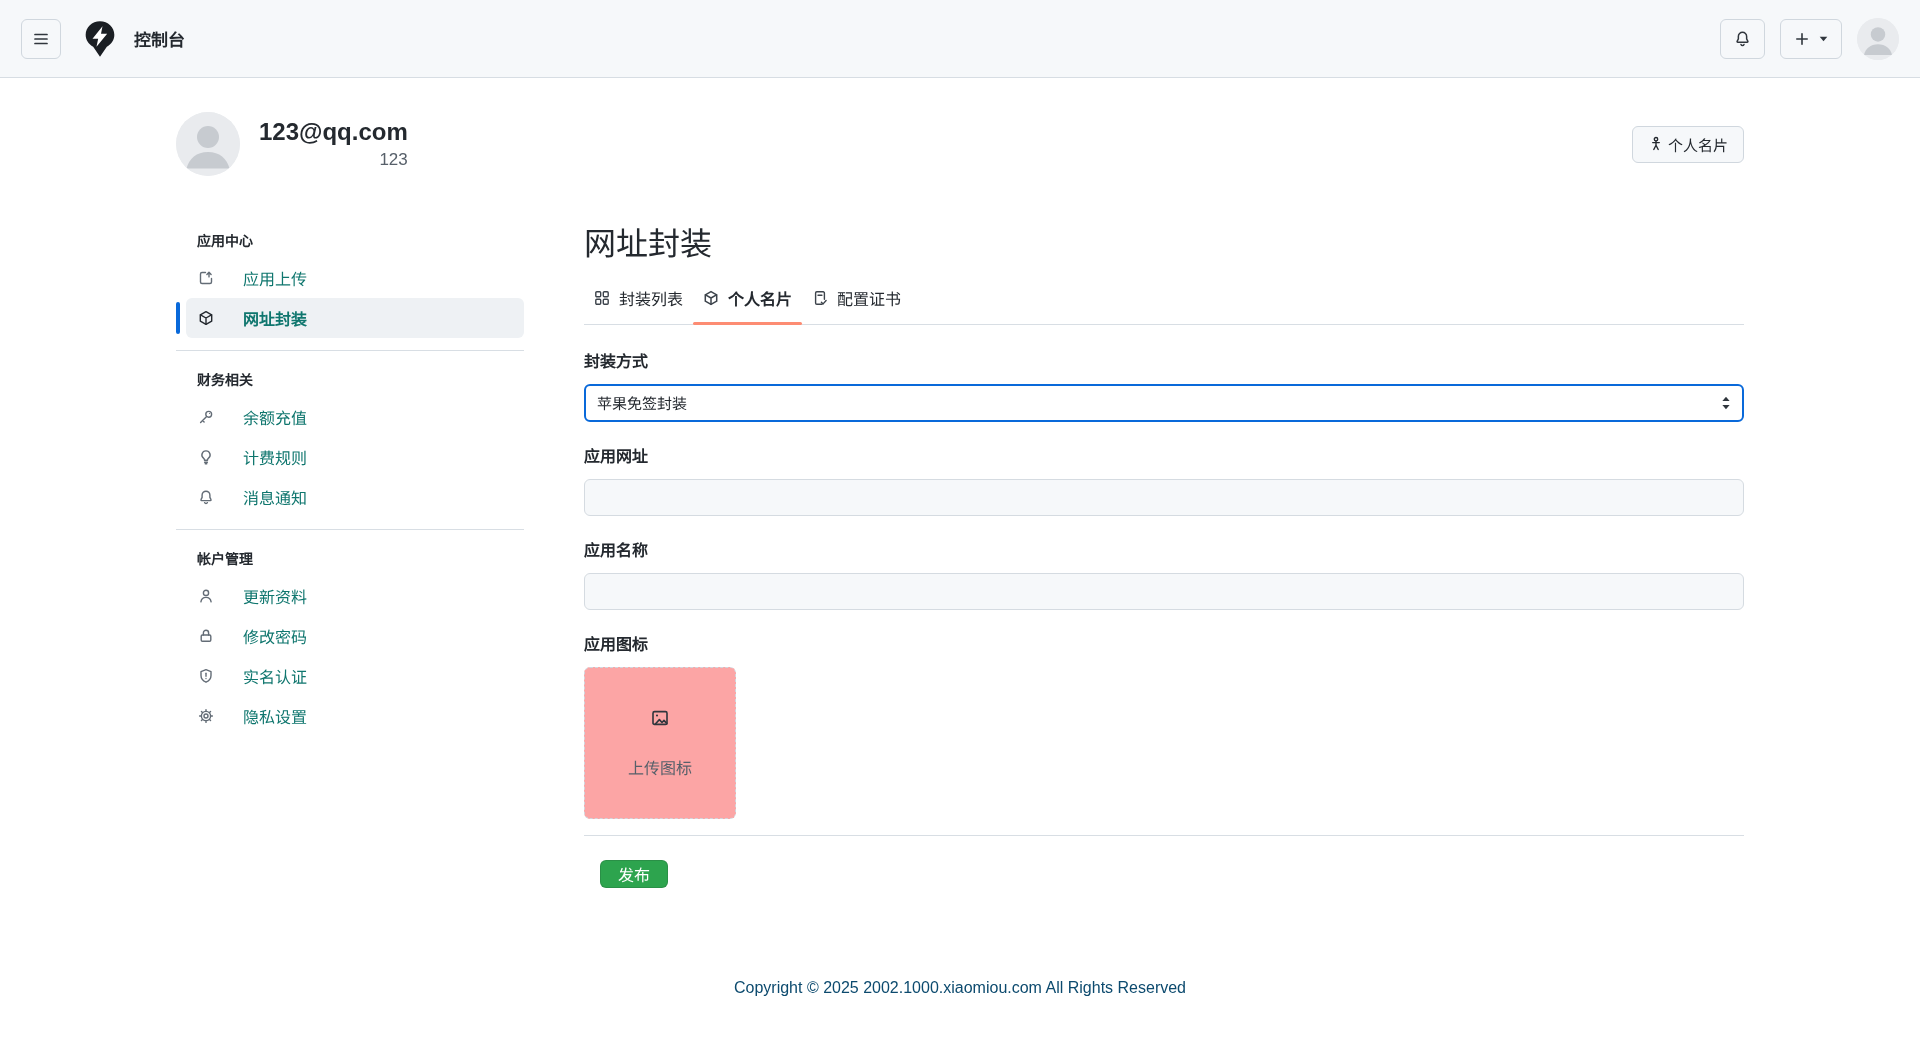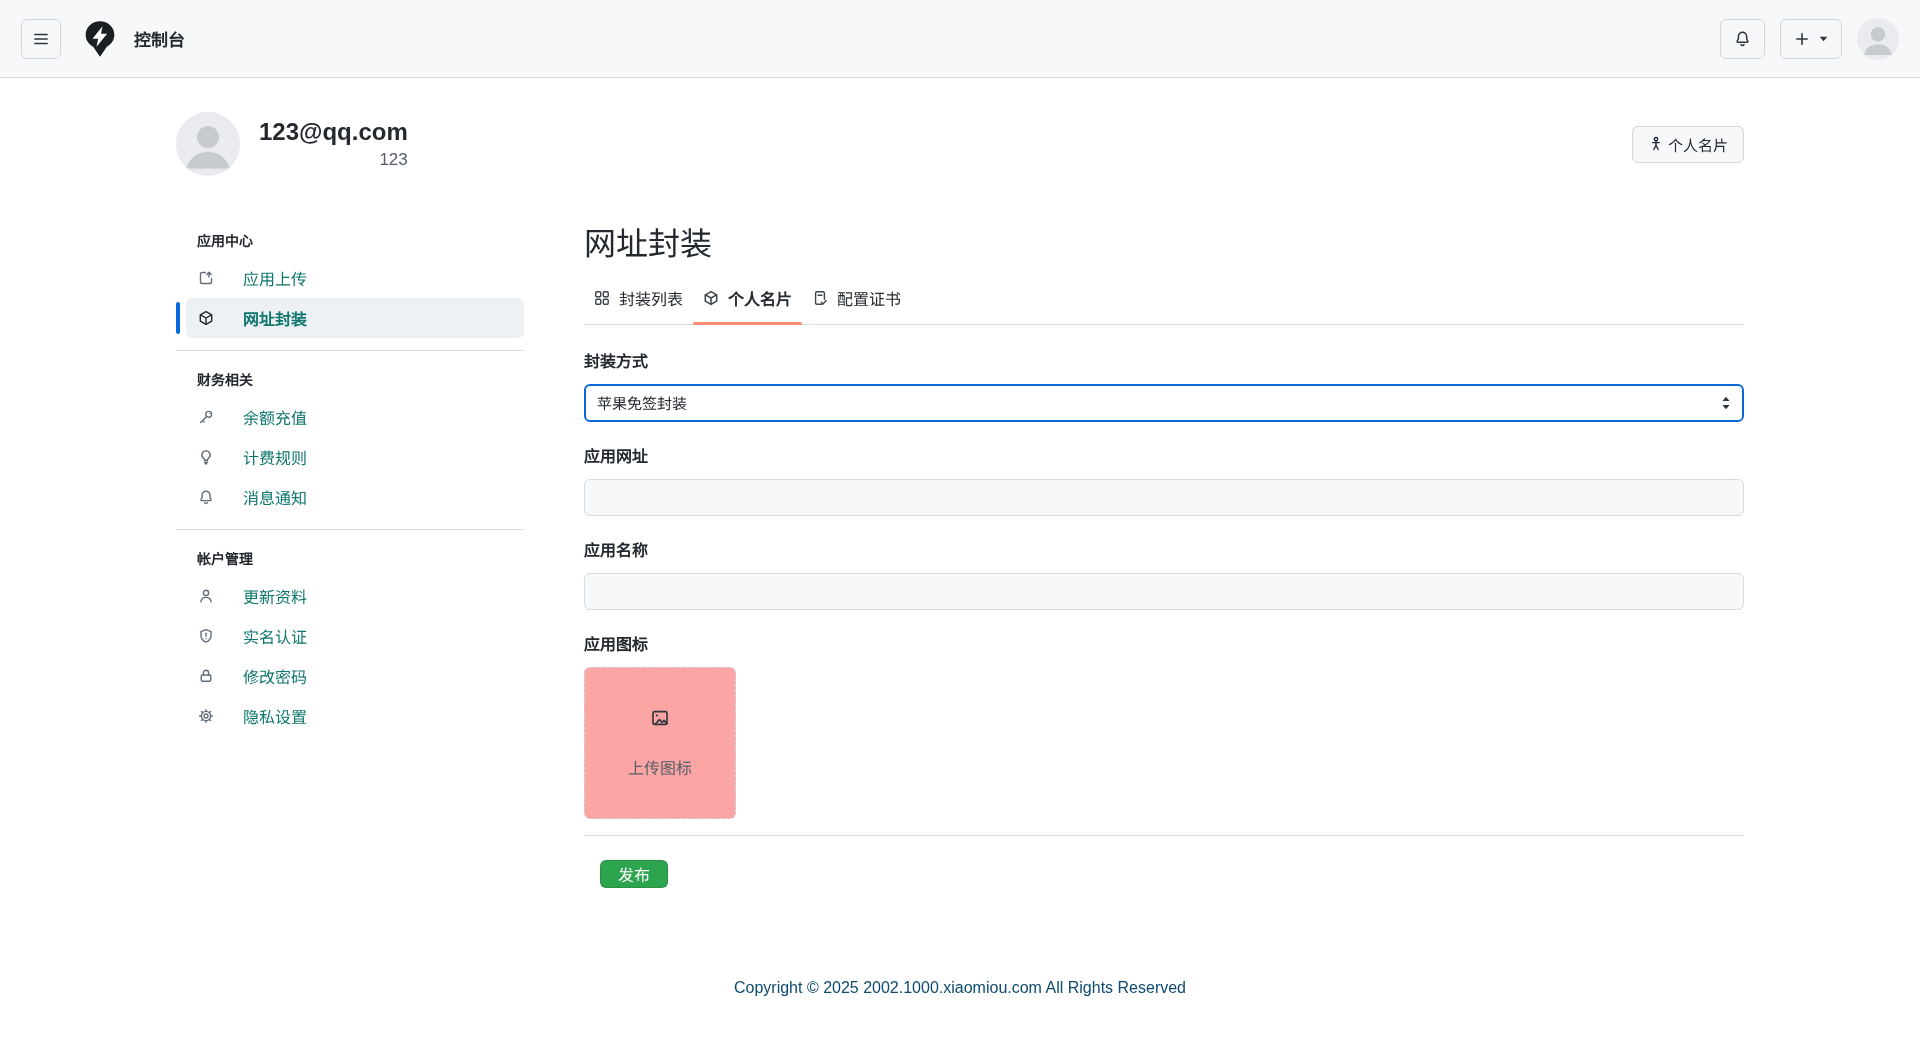--- a/index.html
+++ b/index.html
@@ -262,36 +262,36 @@
             <circle cx="8" cy="4.9" r="2.6"></circle>
             <path d="M2.9 13.8c.5-3 2.5-4.4 5.1-4.4s4.6 1.4 5.1 4.4"></path>
           </svg>
         </span>
         <span>更新资料</span>
       </a>
 
       <a class="side-item">
         <span class="oct">
           <svg width="16" height="16" viewBox="0 0 16 16" fill="none" stroke="currentColor" stroke-width="1.4" stroke-linecap="round" stroke-linejoin="round">
+            <rect x="3.2" y="7" width="9.6" height="6.3" rx="1.2"></rect>
+            <path d="M5.4 7V4.9a2.6 2.6 0 0 1 5.2 0V7"></path>
+          </svg>
+        </span>
+        <span>修改密码</span>
+      </a>
+
+      <a class="side-item">
+        <span class="oct">
+          <svg width="16" height="16" viewBox="0 0 16 16" fill="none" stroke="currentColor" stroke-width="1.4" stroke-linecap="round" stroke-linejoin="round">
             <path d="M8 1.7 13 3.6v3.9c0 3.3-2.1 5.4-5 6.7-2.9-1.3-5-3.4-5-6.7V3.6L8 1.7Z"></path>
             <path d="M8 5.2v3.1"></path>
             <circle cx="8" cy="10.5" r="0.65" fill="currentColor" stroke="none"></circle>
           </svg>
         </span>
         <span>实名认证</span>
-      </a>
-
-      <a class="side-item">
-        <span class="oct">
-          <svg width="16" height="16" viewBox="0 0 16 16" fill="none" stroke="currentColor" stroke-width="1.4" stroke-linecap="round" stroke-linejoin="round">
-            <rect x="3.2" y="7" width="9.6" height="6.3" rx="1.2"></rect>
-            <path d="M5.4 7V4.9a2.6 2.6 0 0 1 5.2 0V7"></path>
-          </svg>
-        </span>
-        <span>修改密码</span>
       </a>
 
       <a class="side-item">
         <span class="oct">
           <svg width="16" height="16" viewBox="0 0 16 16" fill="none" stroke="currentColor" stroke-width="1.4" stroke-linecap="round" stroke-linejoin="round">
             <circle cx="8" cy="8" r="2"></circle>
             <circle cx="8" cy="8" r="4.6"></circle>
             <path d="M12.6 8h1.8M8 1.6v1.8M1.6 8h1.8M8 12.6v1.8M11.25 4.75l1.3-1.3M3.45 12.55l1.3-1.3M11.25 11.25l1.3 1.3M3.45 3.45l1.3 1.3"></path>
           </svg>
         </span>

